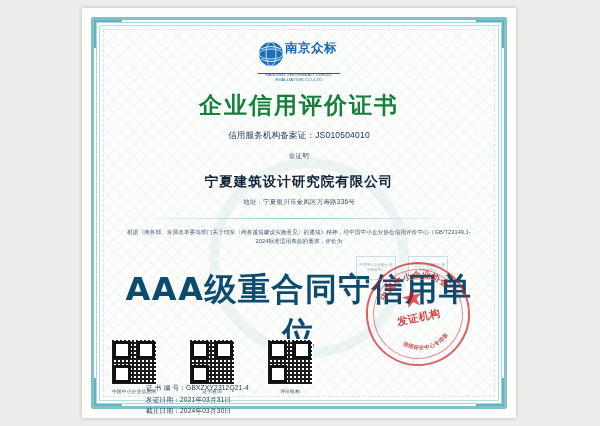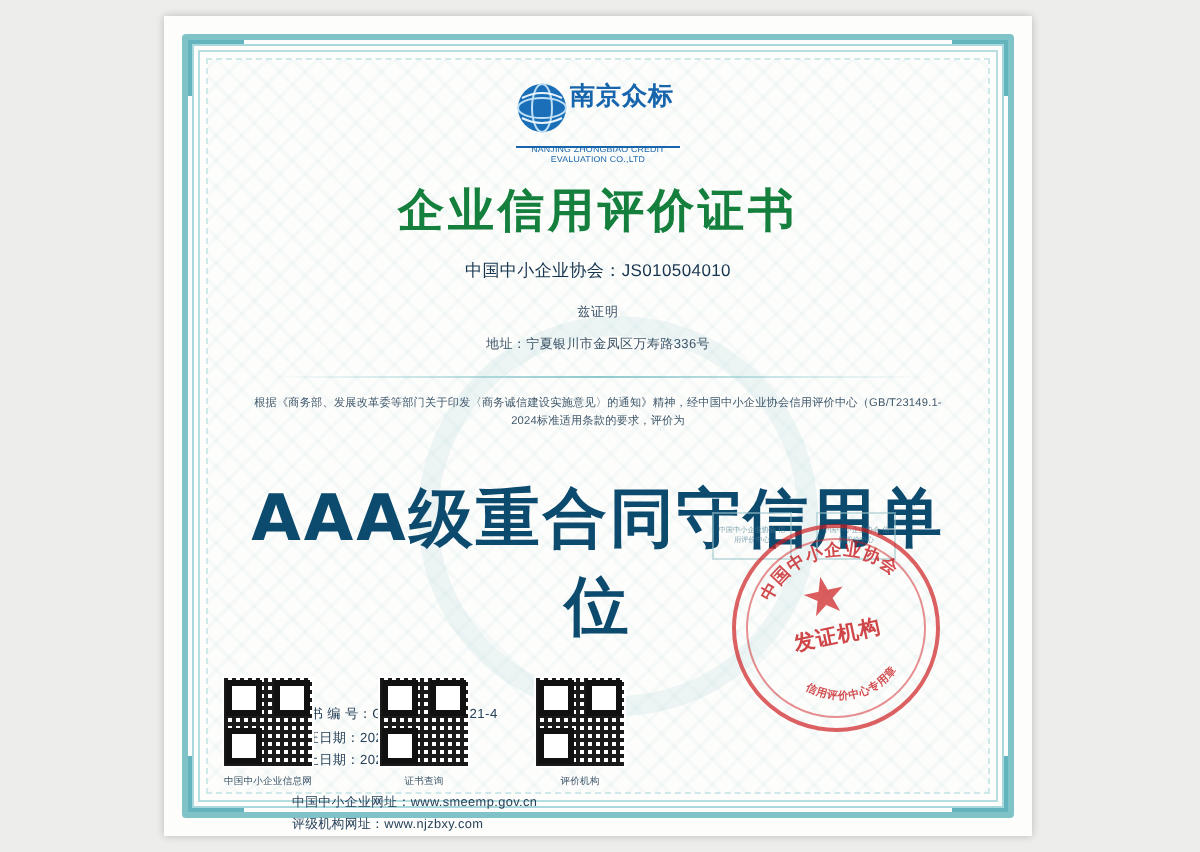--- a/index.html
+++ b/index.html
@@ -358,22 +358,23 @@
             <path d="M3 8 Q13 3 23 8" fill="none" stroke="#e8f4fc" stroke-width="1"></path>
             <path d="M3 18 Q13 23 23 18" fill="none" stroke="#e8f4fc" stroke-width="1"></path>
           </svg>
           <div class="logo-text">南京众标</div>
           <div class="logo-rule"></div>
           <div class="logo-sub">NANJING ZHONGBIAO CREDIT EVALUATION CO.,LTD</div>
         </div>
       </div>
 
       <div class="title">企业信用评价证书</div>
-      <div class="record">中国中小企业协会：JS010504010</div>
+      <div class="record">信用服务机构备案证：JS010504010</div>
       <div class="issue-note">兹证明</div>
+      <div class="company">宁夏建筑设计研究院有限公司</div>
       <div class="address">地址：宁夏银川市金凤区万寿路336号</div>
       <div class="divider"></div>
       <div class="statement">根据《商务部、发展改革委等部门关于印发〈商务诚信建设实施意见〉的通知》精神，经中国中小企业协会信用评价中心（GB/T23149.1-2024标准适用条款的要求，评价为</div>
       <div class="award">AAA级重合同守信用单位</div>
 
       <div class="meta">
         <div class="meta-row">证 书 编 号：GBXZXY2312Q21-4</div>
         <div class="meta-row">发证日期：2021年03月31日</div>
         <div class="meta-row">截止日期：2024年03月30日</div>
       </div>

